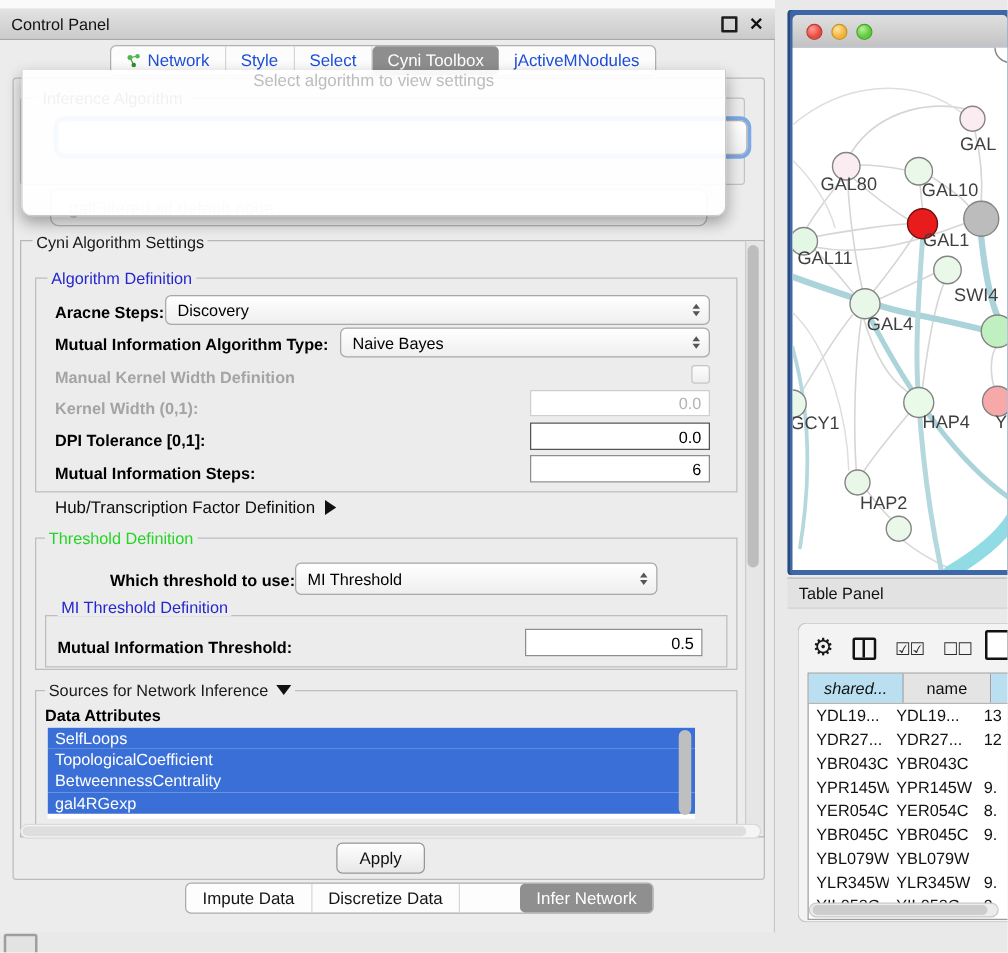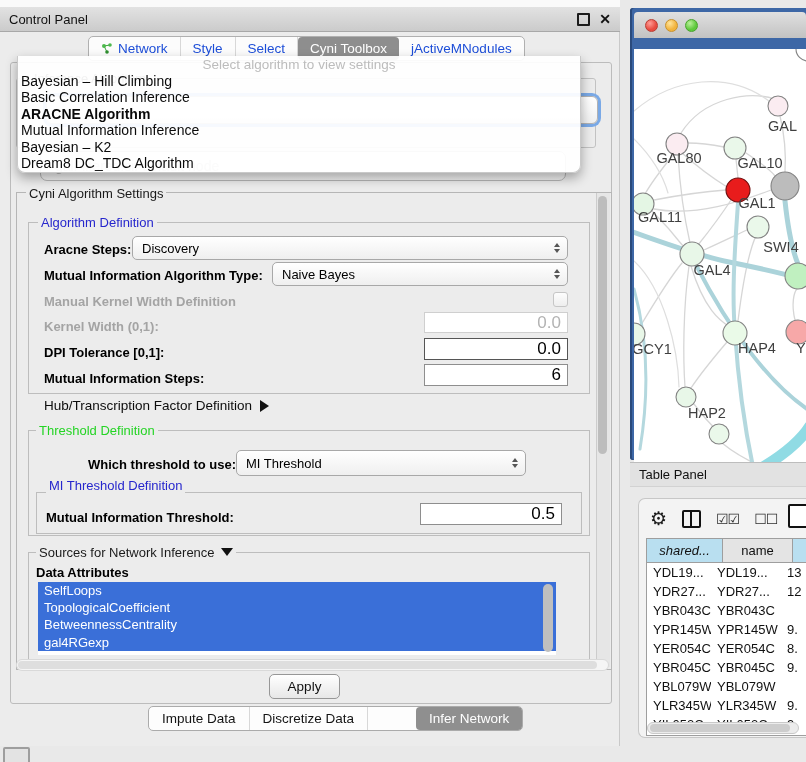--- a/index.html
+++ b/index.html
@@ -36,21 +36,21 @@
 
   
   .settings-box{left:16px;top:192px;width:594px;height:476px;border:1px solid #b6b6b6;}
   .grp-label{font-size:13px;background:#ececec;padding:0 3px;white-space:nowrap;z-index:3;text-align:center;}
   .lab-black{color:#1a1a1a;}
   .lab-blue{color:#2626cd;}
   .lab-green{color:#25d425;}
   .inner-box{border:1px solid #bdbdbd;}
   .fldlab{font-size:13px;font-weight:bold;color:#000;white-space:nowrap;}
   .fldlab.dis{color:#a4a4a4;}
-  .textfield{background:#fff;border:1px solid #8e8e8e;box-sizing:border-box;display:flex;align-items:center;justify-content:flex-end;padding-right:6px;font-size:17px;color:#000;}
+  .textfield{background:#fff;border:1px solid #8e8e8e;box-sizing:border-box;display:flex;align-items:center;justify-content:flex-end;padding-right:6px;font-size:13px;color:#000;}
   .textfield.dis{border:1px solid #cfcfcf;color:#b3b3b3;}
   .combo{background:linear-gradient(#ffffff,#efefef);border:1px solid #a8a8a8;border-radius:5px;box-sizing:border-box;display:flex;align-items:center;padding-left:9px;font-size:13px;color:#000;}
   .combo-arrows{margin-left:auto;margin-right:7px;display:flex;flex-direction:column;gap:2px;}
   .combo-arrows i{display:block;width:0;height:0;border-left:3.5px solid transparent;border-right:3.5px solid transparent;}
   .combo-arrows i.up{border-bottom:4px solid #555;}
   .combo-arrows i.dn{border-top:4px solid #555;}
   .checkbox{width:13px;height:13px;border:1px solid #c6c6c6;border-radius:3px;background:linear-gradient(#fdfdfd,#eeeeee);}
   .tri-right{display:inline-block;width:0;height:0;border-top:6px solid transparent;border-bottom:6px solid transparent;border-left:9px solid #111;margin-left:8px;vertical-align:-2px;}
   .tri-down{display:inline-block;width:0;height:0;border-left:6px solid transparent;border-right:6px solid transparent;border-top:8px solid #111;margin-left:6px;vertical-align:1px;}
 
@@ -71,21 +71,21 @@
 
   .mini-icon{left:3px;top:747px;width:23px;height:14px;border:2px solid #9e9e9e;background:#e3e3e3;border-radius:2px;}
 
   
   .net-window{left:630px;top:8px;width:180px;height:452px;background:#3d67a6;box-shadow:inset 2px 0 0 #2a4a7c;border-radius:3px;}
   .net-titlebar{left:634px;top:12px;width:172px;height:26px;background:linear-gradient(#e0e0e0,#c2c2c2);border-radius:4px 4px 0 0;display:flex;align-items:center;gap:7px;padding-left:11px;box-sizing:border-box;}
   .light{width:13px;height:13px;border-radius:50%;box-sizing:border-box;}
   .light.red{background:radial-gradient(circle at 35% 30%,#ff9d96,#e84b40 60%);border:1px solid #b93c32;}
   .light.yellow{background:radial-gradient(circle at 35% 30%,#ffe49a,#f2b33c 60%);border:1px solid #c9912a;}
   .light.green{background:radial-gradient(circle at 35% 30%,#b9f09a,#5ec93c 60%);border:1px solid #48a32c;}
-  .net-content{left:634px;top:49px;width:172px;height:418px;background:#fff;overflow:hidden;}
+  .net-content{left:634px;top:38px;width:172px;height:418px;background:#fff;overflow:hidden;}
 
   
   .tp-titlebar{left:630px;top:462px;width:176px;height:25px;background:#e2e2e2;border-top:1px solid #bdbdbd;border-bottom:1px solid #d2d2d2;display:flex;align-items:center;padding-left:9px;box-sizing:border-box;font-size:13px;color:#111;}
   .tp-container{left:638px;top:498px;width:176px;height:238px;background:#f3f3f3;border:1px solid #c7c7c7;border-radius:7px 0 0 7px;border-right:none;}
   .tp-toolbar{left:650px;top:507px;width:156px;height:24px;display:flex;align-items:center;gap:15px;}
   .gear{font-size:19px;color:#191919;line-height:20px;}
   .cols-icon{width:15px;height:14px;border:2px solid #111;border-radius:2px;position:relative;}
   .cols-icon::after{content:"";position:absolute;left:6px;top:0;width:2px;height:14px;background:#111;}
   .chk{font-size:14px;color:#2e2e2e;letter-spacing:-1px;}
   .file-icon{position:absolute;left:788px;top:504px;width:16px;height:20px;border:2px solid #111;border-radius:2px;background:#fff;}
@@ -142,28 +142,20 @@
 
   <div class="abs bg-group1"></div>
   <div class="abs bg-group1-label">Inference Algorithm</div>
   <div class="abs bg-combo1"></div>
   <div class="abs bg-combo2">
     <span>galFiltered.sif default node</span>
   </div>
 
   <div class="abs algo-popup">
     <div class="popup-prompt">Select algorithm to view settings</div>
-    <div>
-        <div class="popup-item">Bayesian – Hill Climbing</div>
-        <div class="popup-item">Basic Correlation Inference</div>
-        <div class="popup-item sel">ARACNE Algorithm</div>
-        <div class="popup-item">Mutual Information Inference</div>
-        <div class="popup-item">Bayesian – K2</div>
-        <div class="popup-item">Dream8 DC_TDC Algorithm</div>
-      </div>
   </div>
 
   <div class="abs settings-box"></div>
   <div class="abs grp-label lab-black" style="left:26px;top:186px;">Cyni Algorithm Settings</div>
   <div class="abs set-vscroll-track"></div>
   <div class="abs set-vscroll-thumb"></div>
 
   <div class="abs inner-box" style="left:28px;top:222px;width:560px;height:170px;"></div>
   <div class="abs grp-label lab-blue" style="left:38px;top:215px;">Algorithm Definition</div>
 

